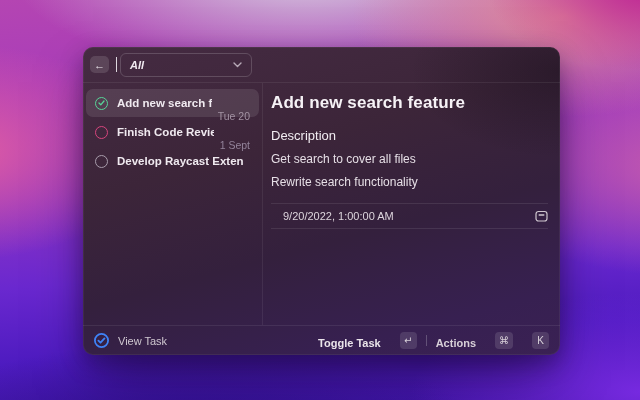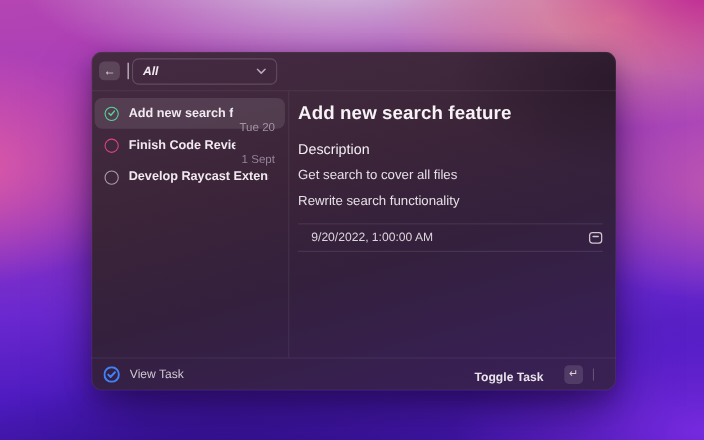--- a/index.html
+++ b/index.html
@@ -162,15 +162,20 @@
 
     <span class="footer-spacer"></span>
 
     <div class="action">
       <span class="action-label">Toggle Task</span>
       <span class="key">↵</span>
     </div>
 
     <span class="footer-sep"></span>
 
+    <div class="action">
+      <span class="action-label dim">Actions</span>
+      <span class="key">⌘</span>
+      <span class="key">K</span>
+    </div>
   </div>
 
 </div>
 
 </body></html>

